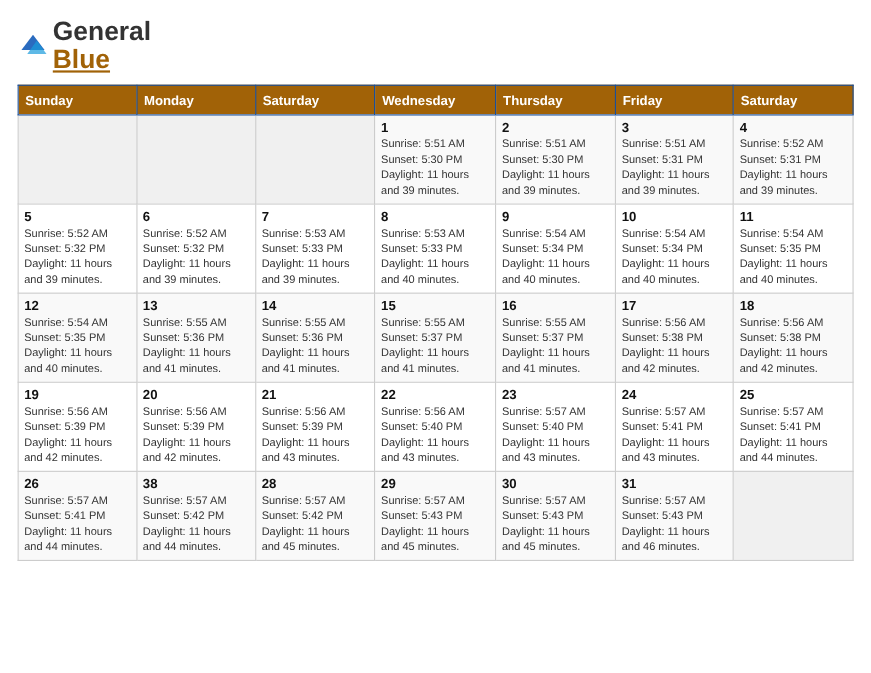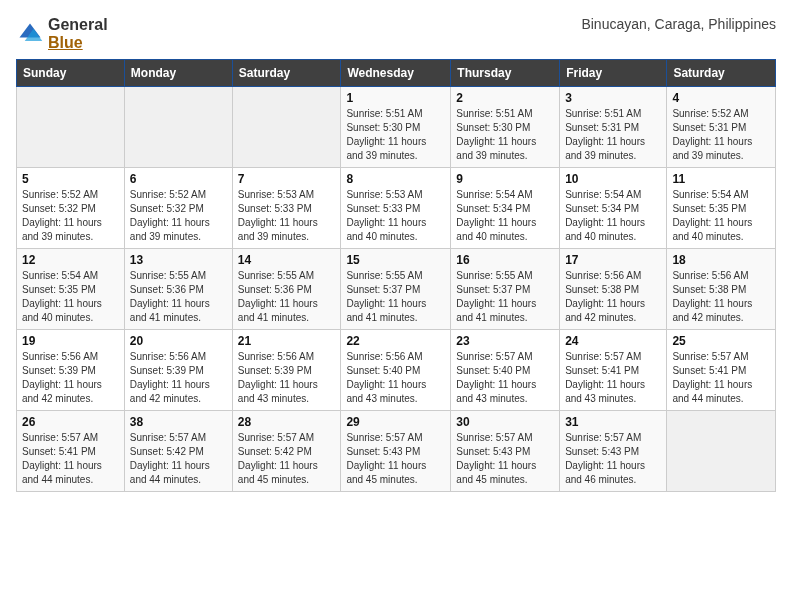--- a/index.html
+++ b/index.html
@@ -15,21 +15,21 @@
       justify-content: space-between;
       align-items: flex-start;
       margin-bottom: 8px;
     }
     .logo {
       display: flex;
       align-items: center;
       gap: 4px;
     }
     .logo-text {
-      font-size: 16px;
+      font-size: 24px;
       font-weight: bold;
       line-height: 1.1;
     }
     .logo-general { color: #333; }
     .logo-blue { color: #a16207; text-decoration: underline; }
     .logo-icon {
       width: 28px;
       height: 28px;
     }
     .title-block {
@@ -43,21 +43,21 @@
     .calendar-subtitle {
       font-size: 14px;
       color: #444;
     }
     table {
       width: 100%;
       border-collapse: collapse;
       font-size: 11px;
     }
     thead tr th {
-      background: #404040;
+      background: #a16207;
       color: #fff;
       text-align: left;
       padding: 6px 6px;
       font-size: 12px;
       font-weight: bold;
       border: 1px solid #1a4f99;
     }
     tbody tr td {
       border: 1px solid #ccc;
       vertical-align: top;
@@ -93,21 +93,20 @@
     <svg class="logo-icon" viewBox="0 0 32 32">
       <polygon points="16,4 28,20 4,20" fill="#2a6bbf"></polygon>
       <polygon points="20,10 30,24 10,24" fill="#1a9bdc" opacity="0.7"></polygon>
     </svg>
     <div class="logo-text">
       <span class="logo-general">General</span><br>
       <span class="logo-blue">Blue</span>
     </div>
   </div>
   <div class="title-block">
-    <div class="calendar-subtitle">Binucayan, Caraga, Philippines</div>
   </div>
 </div>
 
 <table>
   <thead>
     <tr>
     <th>Sunday</th>
         <th>Monday</th>
         <th>Saturday</th>
         <th>Wednesday</th>

